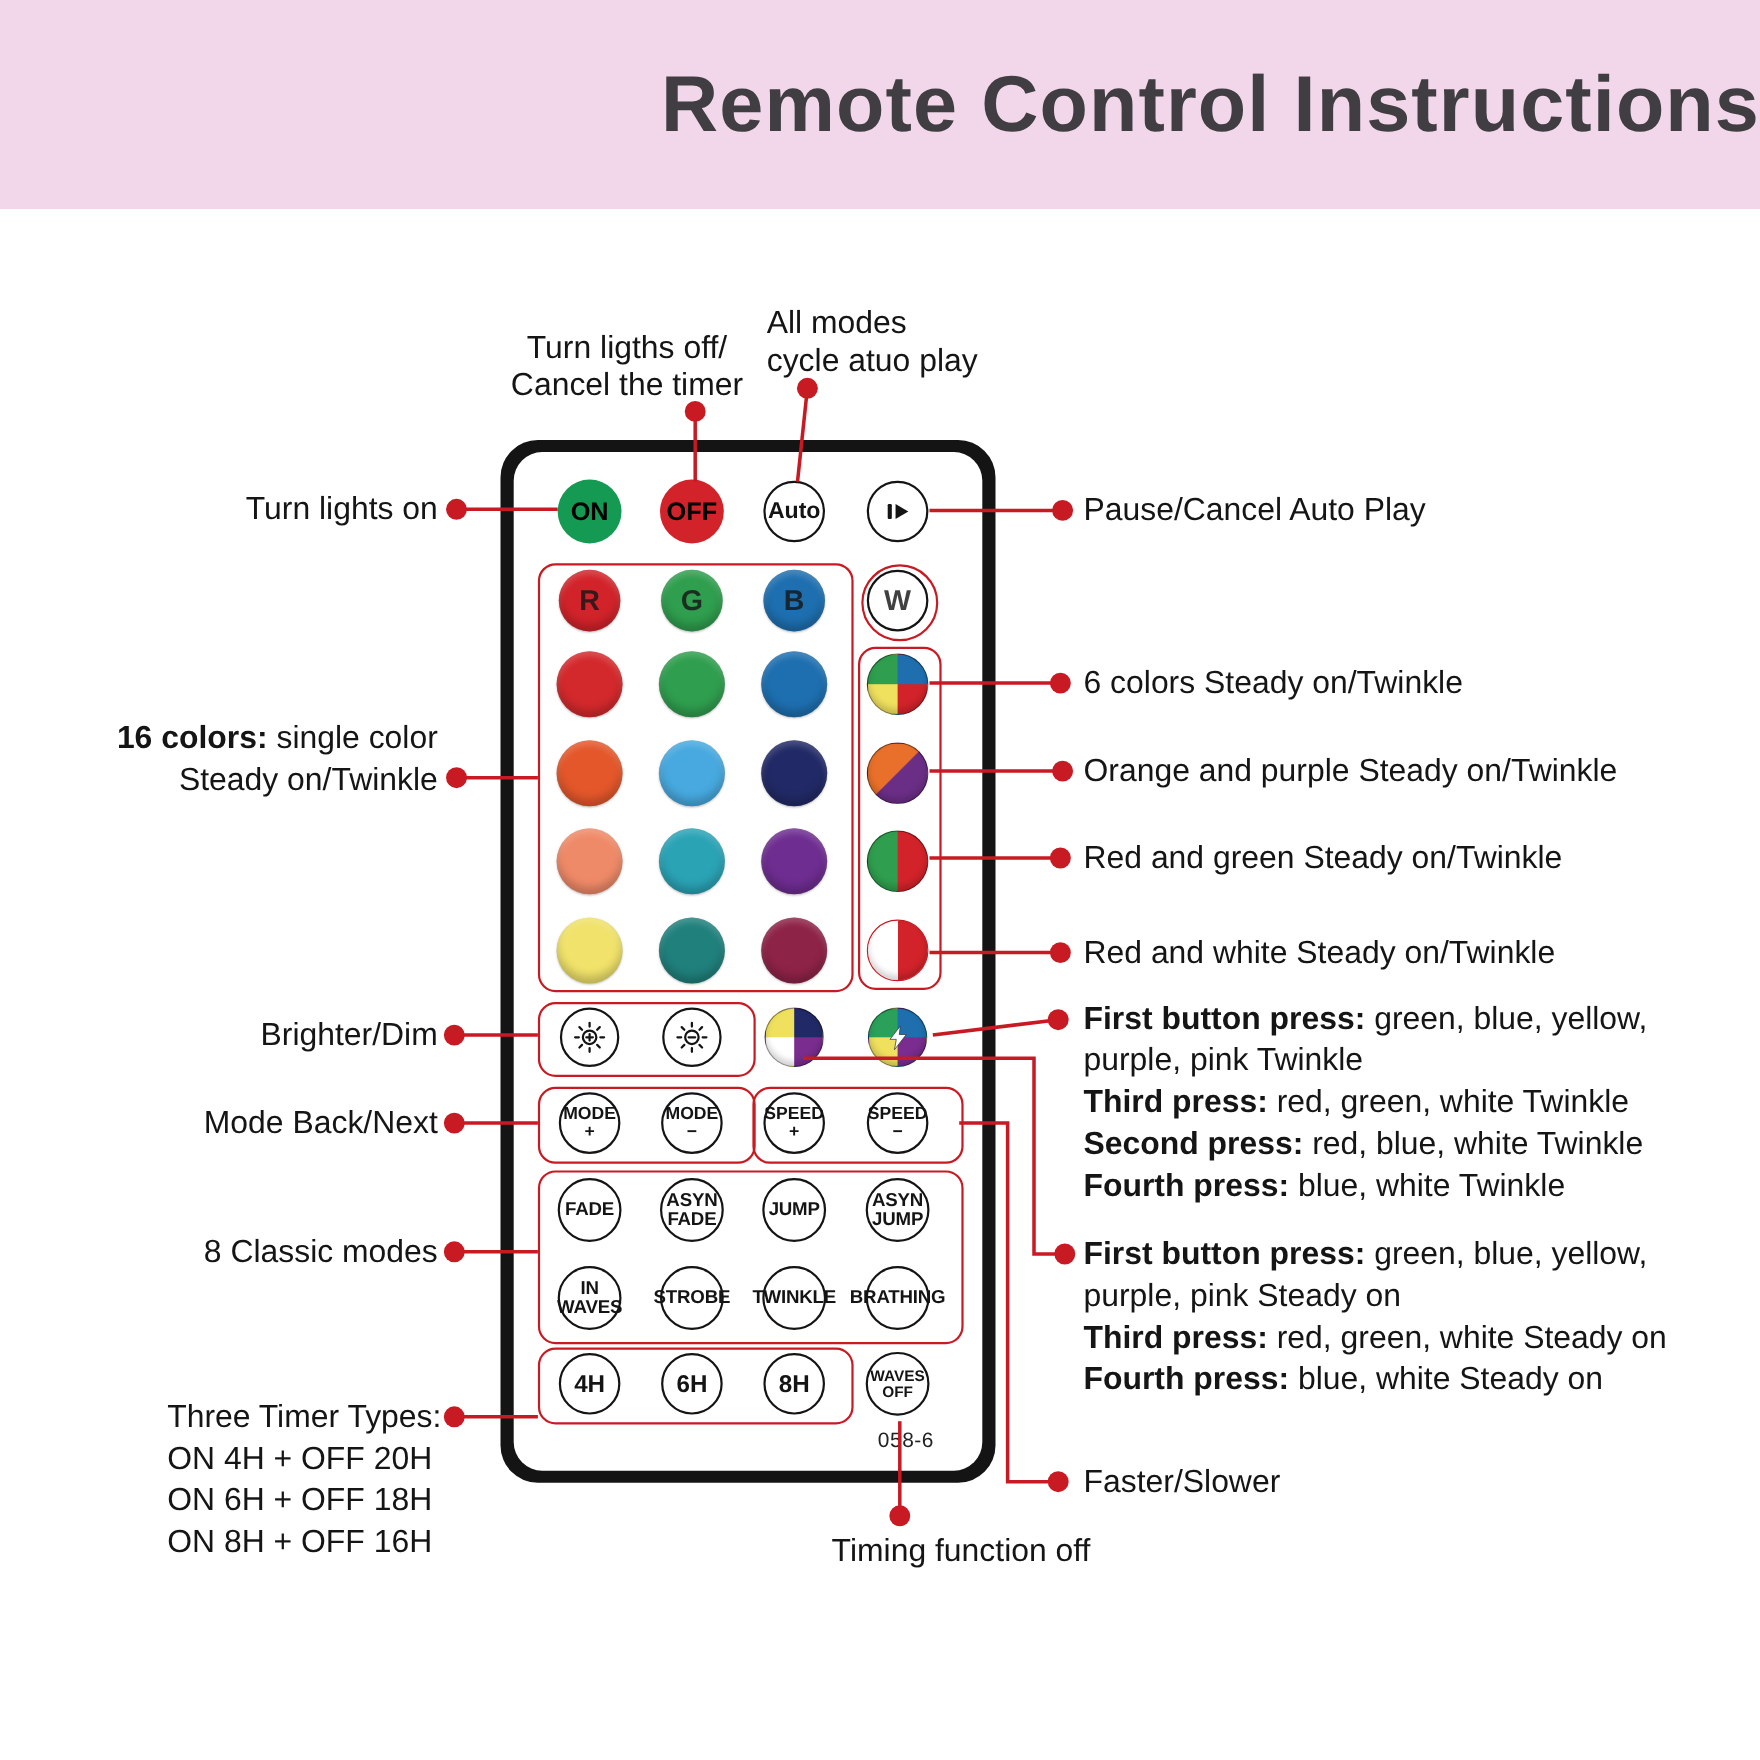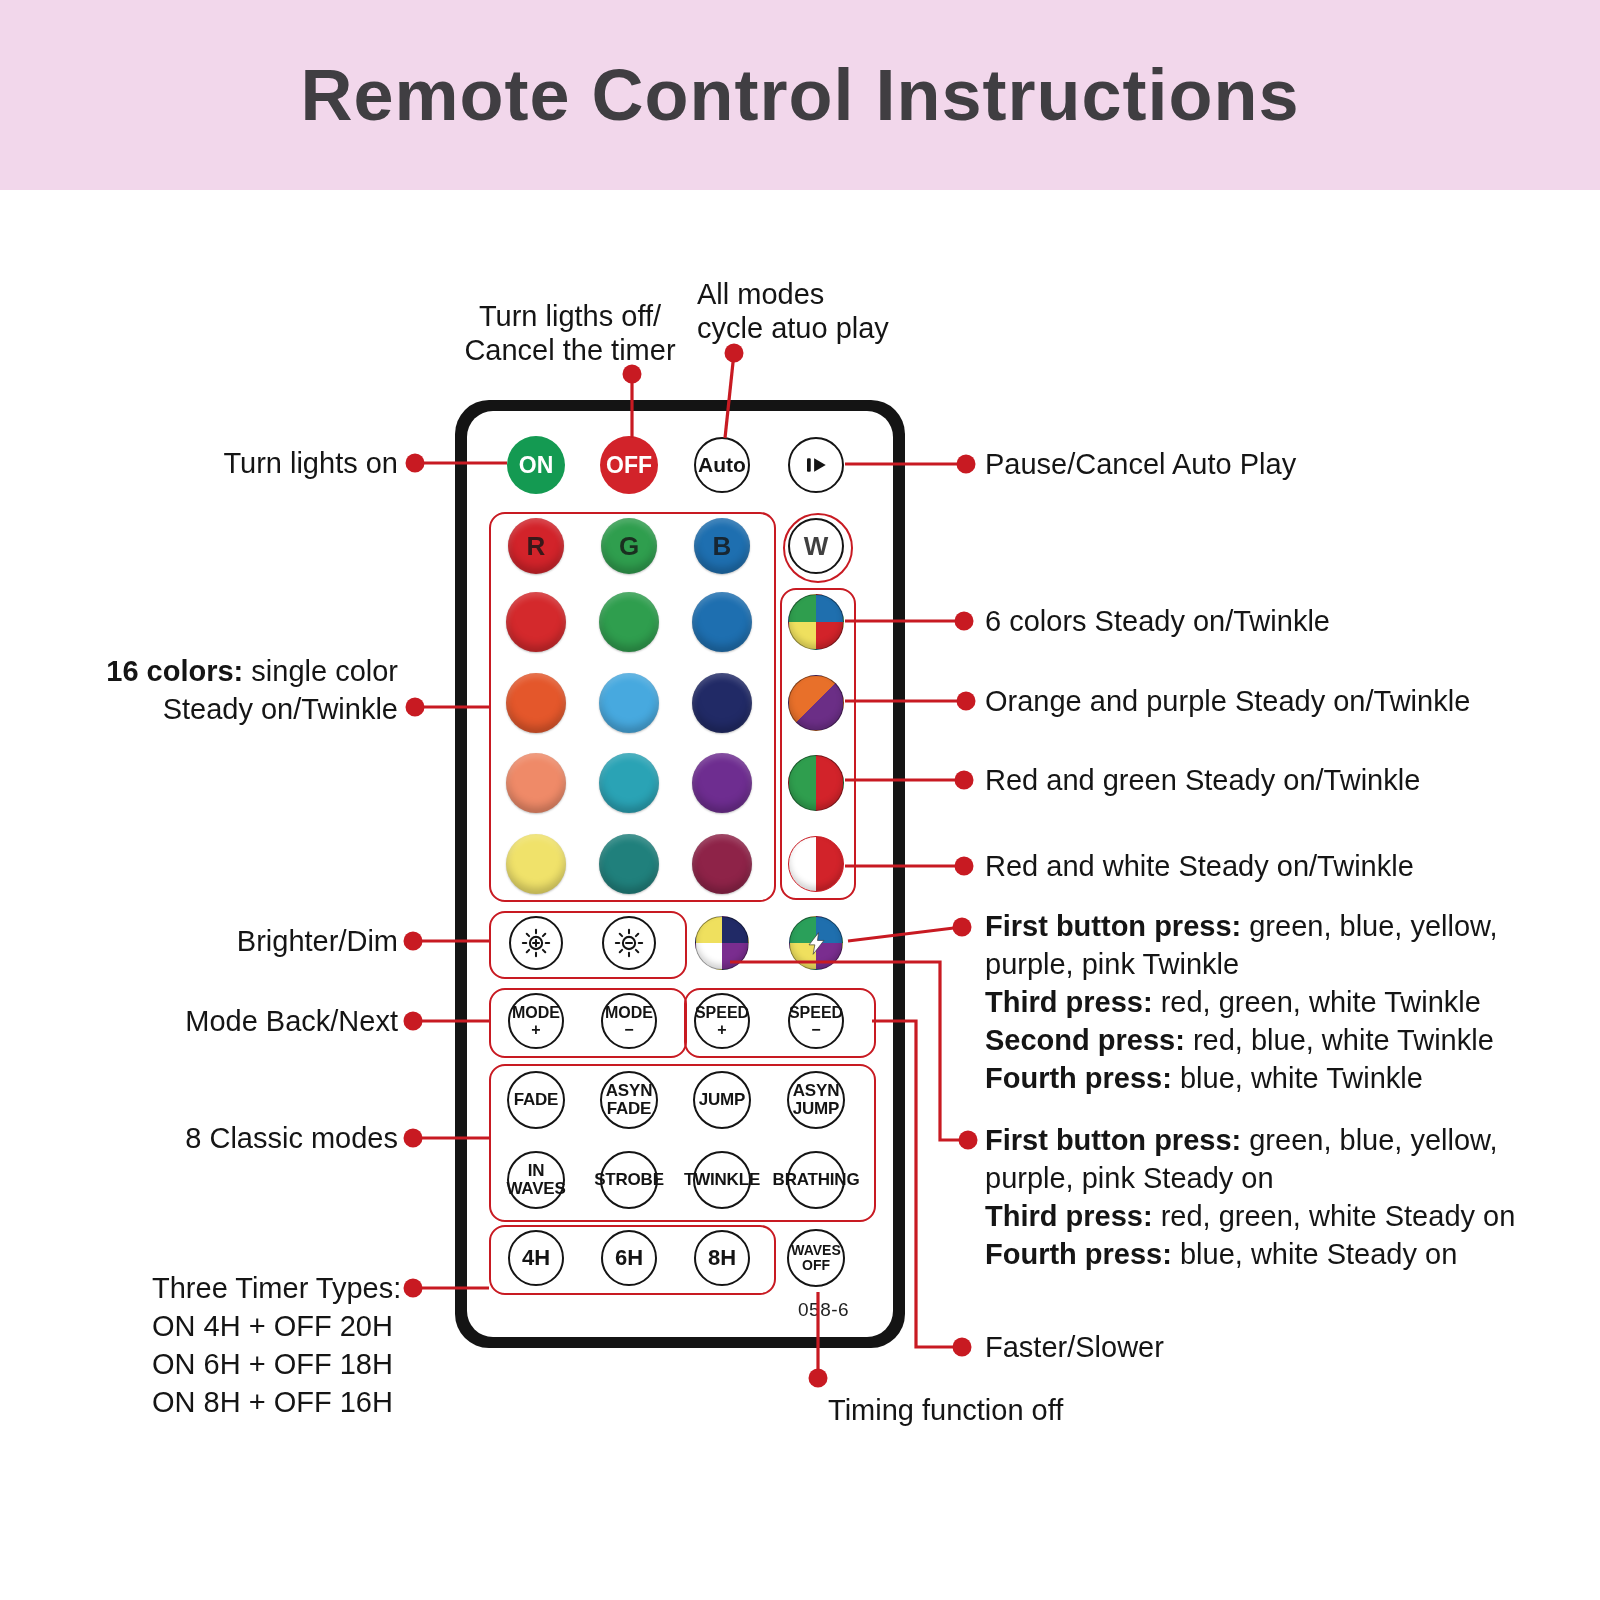--- a/index.html
+++ b/index.html
@@ -1,30 +1,30 @@
 <!DOCTYPE html>
 <html><head>
 <meta charset="utf-8">
 <style>
   html,body{margin:0;padding:0;background:#ffffff;}
   .canvas{position:relative;width:1600px;height:1600px;background:#ffffff;overflow:hidden;
           font-family:"Liberation Sans","DejaVu Sans",sans-serif;color:#151515;}
-  .banner{position:absolute;left:0;top:0;width:1600px;height:190px;display:flex;align-items:center;justify-content:center;}
+  .banner{position:absolute;left:0;top:0;width:1600px;height:190px;display:flex;align-items:center;justify-content:flex-end;}
   .banner h1{margin:0;font-size:72px;font-weight:800;letter-spacing:1px;}
   
   .remote-body{position:absolute;left:455px;top:400px;width:450px;height:948px;background:#141414;border-radius:34px;}
   .remote-face{position:absolute;left:467px;top:411px;width:426px;height:926px;background:#ffffff;border-radius:26px;}
   
   .cbtn{position:absolute;transform:translate(-50%,-50%);border-radius:50%;display:flex;align-items:center;justify-content:center;
         text-align:center;box-sizing:border-box;cursor:pointer;}
   .white-btn{background:#ffffff;border:2.6px solid #141414;}
   .grid-btn{box-shadow:inset 0 -6px 8px rgba(0,0,0,.22),inset 0 4px 6px rgba(255,255,255,.2),0 1px 2px rgba(0,0,0,.25);}
   .dual-btn{border:1.5px solid rgba(0,0,0,.45);box-shadow:inset 0 -4px 6px rgba(0,0,0,.18);}
   .btxt{font-weight:700;white-space:pre-line;line-height:1.08;}
-  .tw{color:#ffffff;font-size:23px;}
+  .tw{color:#000000;font-size:23px;}
   .tdark{color:rgba(22,22,22,.82);font-size:26px;}
   .tauto{color:#141414;font-size:21px;}
   .tmode{color:#141414;font-size:16px;}
   .tfunc{color:#141414;font-size:17px;letter-spacing:-0.2px;}
   .ttimer{color:#141414;font-size:22px;}
   .ttimeroff{color:#141414;font-size:14px;}
   .icon34{width:34px;height:34px;}
   .icon30{width:30px;height:30px;}
   .icon26{width:27px;height:27px;position:relative;z-index:2;}
   
@@ -280,15 +280,15 @@
     <div><b>Fourth press:</b><span> blue, white Twinkle</span></div>
   </div>
 
   <div class="lbl pblock" style="left:985px;top:1121px;width:560px;">
     <div><b>First button press:</b><span> green, blue, yellow, purple, pink Steady on</span></div>
     <div><b>Third press:</b><span> red, green, white Steady on</span></div>
     <div><b>Fourth press:</b><span> blue, white Steady on</span></div>
   </div>
 
   <div class="lbl" style="left:985px;top:1329px;">Faster/Slower</div>
-  <div class="lbl" style="left:828px;top:1392px;text-align:right;">Timing function off</div>
+  <div class="lbl" style="left:756px;top:1392px;text-align:right;">Timing function off</div>
 
 </div>
 
 </body></html>

